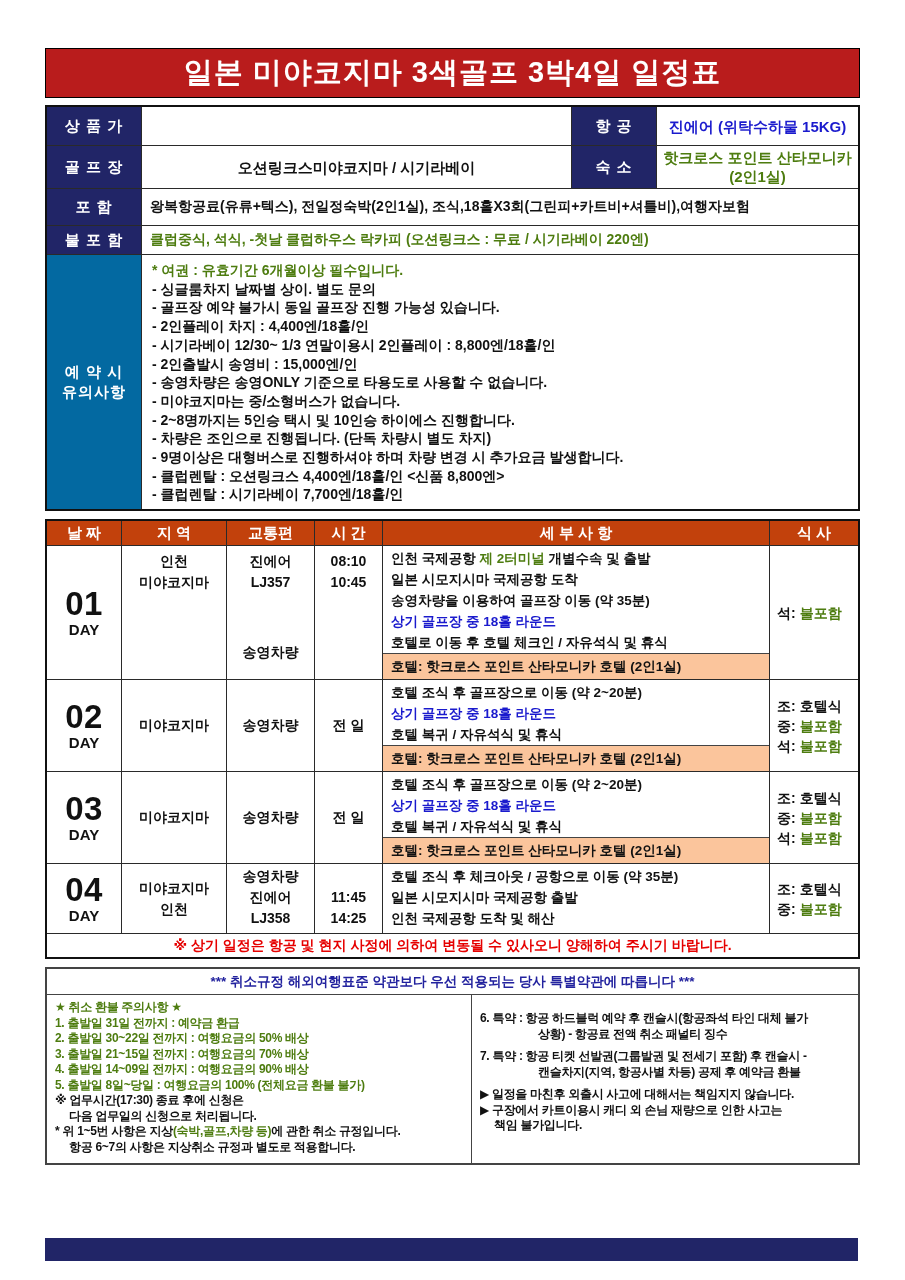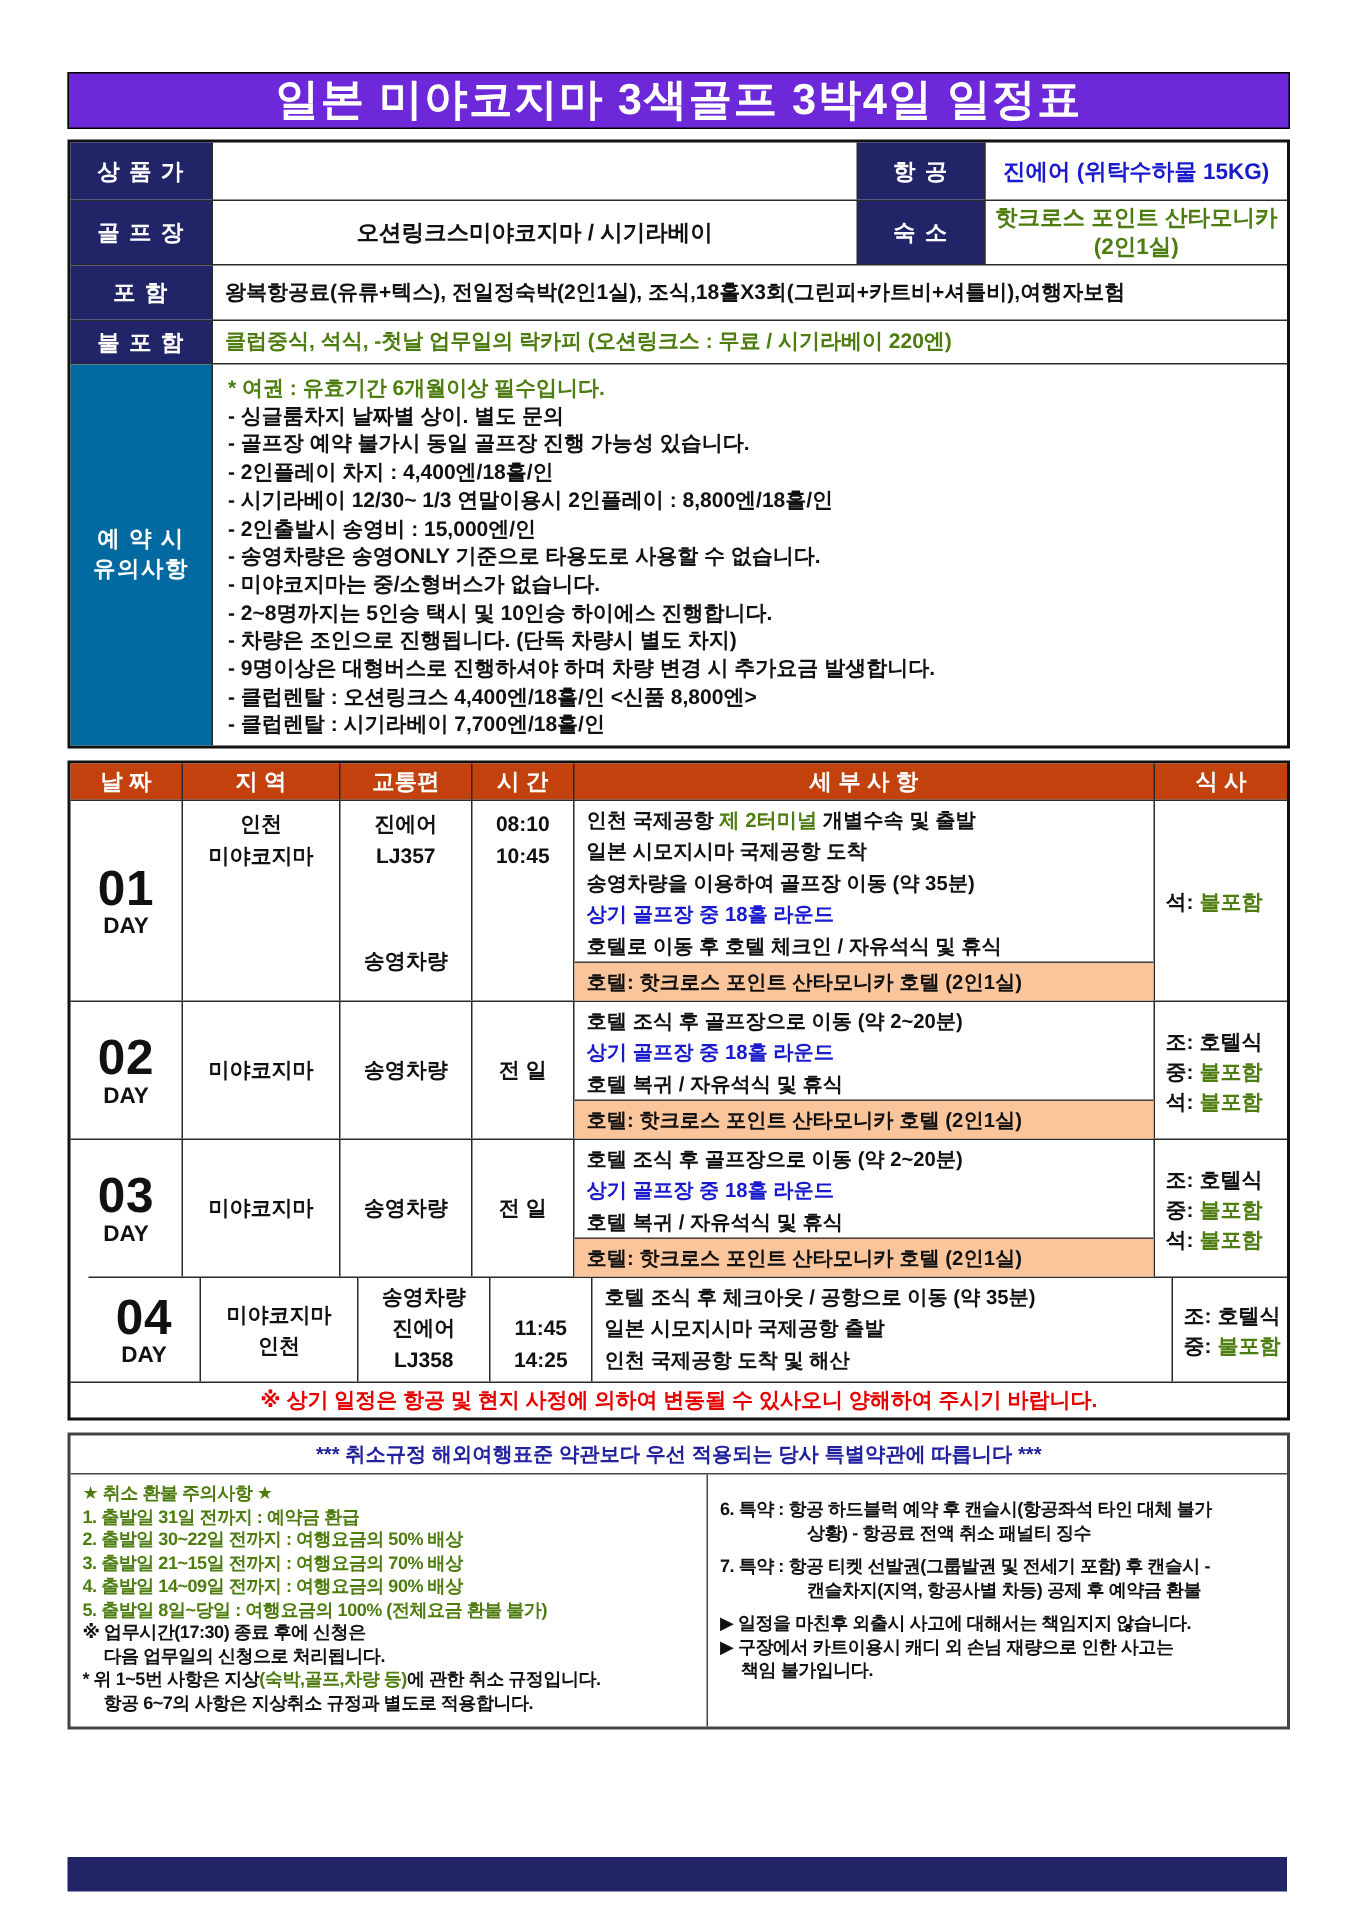--- a/index.html
+++ b/index.html
@@ -6,21 +6,21 @@
   html,body { background:#ffffff; }
   body {
     width:905px; height:1280px; position:relative;
     font-family:"Liberation Sans","DejaVu Sans",sans-serif;
     font-weight:bold; color:#111;
   }
   .doc { position:absolute; left:45px; top:48px; width:815px; }
 
   
   .title-bar {
-    height:38px; background:#6d28d9; border:1px solid #000;
+    height:50px; background:#b91c1c; border:1px solid #000;
     color:#fff; font-size:29px; letter-spacing:1px;
     display:flex; align-items:center; justify-content:center;
   }
 
   
   .info-box { margin-top:7px; border:2px solid #111; background:#fff; }
   .irow { display:grid; grid-template-columns:95px 430px 85px 1fr; border-bottom:1px solid #2a2a2a; }
   .cell { display:flex; align-items:center; justify-content:center; border-right:1px solid #2a2a2a; }
   .cell:last-child { border-right:none; }
   .lbl { background:#212567; color:#fff; font-size:15px; letter-spacing:1px; text-align:center; }
@@ -108,21 +108,21 @@
       </div>
     </div>
 
     <div class="wide-row" style="min-height:37px;">
       <div class="cell lbl">포    함</div>
       <div class="content">왕복항공료(유류+텍스), 전일정숙박(2인1실), 조식,18홀X3회(그린피+카트비+셔틀비),여행자보험</div>
     </div>
 
     <div class="wide-row" style="min-height:29px;">
       <div class="cell lbl">불 포 함</div>
-      <div class="content red-t">클럽중식, 석식, -첫날 업무일의 락카피 (오션링크스 : 무료 / 시기라베이 220엔)</div>
+      <div class="content red-t">클럽중식, 석식, -첫날 클럽하우스 락카피 (오션링크스 : 무료 / 시기라베이 220엔)</div>
     </div>
 
     <div class="notes-row">
       <div class="notes-lbl">
         <div>예 약 시</div>
         <div>유의사항</div>
       </div>
       <div class="notes-body">
         <div class="red-t">* 여권 : 유효기간 6개월이상 필수입니다.</div>
         <div>- 싱글룸차지 날짜별 상이. 별도 문의</div>
@@ -229,21 +229,21 @@
         <div class="dline">호텔 복귀 / 자유석식 및 휴식</div>
         <div class="hotel-line">호텔: 핫크로스 포인트 산타모니카 호텔 (2인1실)</div>
       </div>
       <div class="dc meals-cell">
         <div class="meal-line"><span>조:</span><span class="v">호텔식</span></div>
         <div class="meal-line"><span>중:</span><span class="v red-t">불포함</span></div>
         <div class="meal-line"><span>석:</span><span class="v red-t">불포함</span></div>
       </div>
     </div>
 
-    <div class="itin-grid day-row" style="min-height:70px;margin-left:12px;">
+    <div class="itin-grid day-row" style="min-height:70px;">
       <div class="dc daynum-cell">
         <div class="daynum">04</div>
         <div class="daylbl">DAY</div>
       </div>
       <div class="dc center-v">
         <div>미야코지마</div>
         <div>인천</div>
       </div>
       <div class="dc top-v" style="padding-top:2px;">
         <div>송영차량</div>

